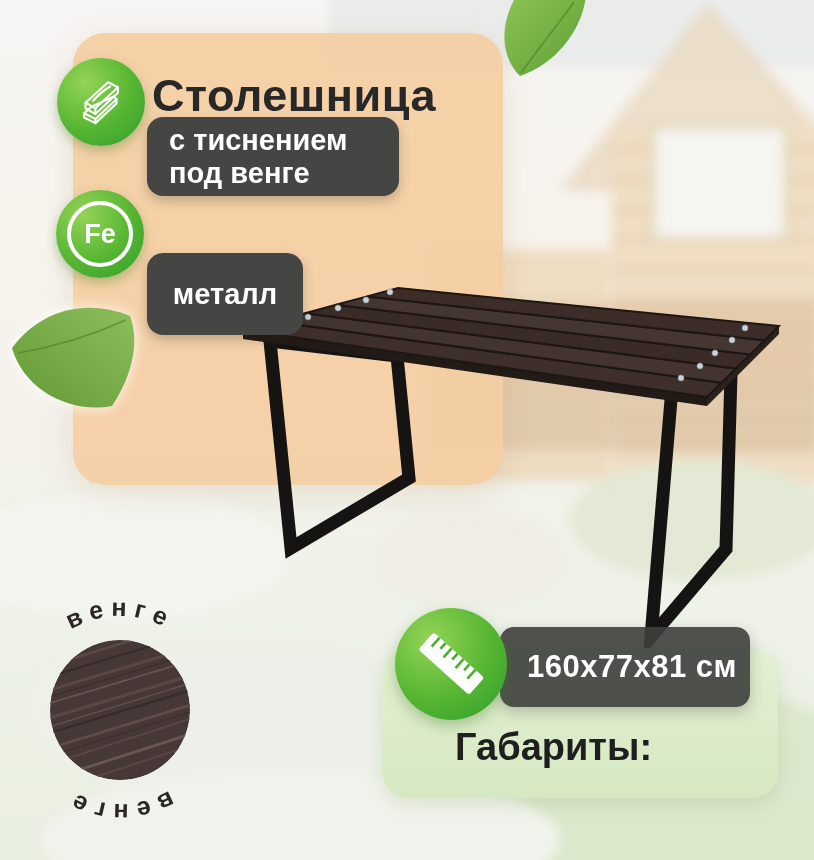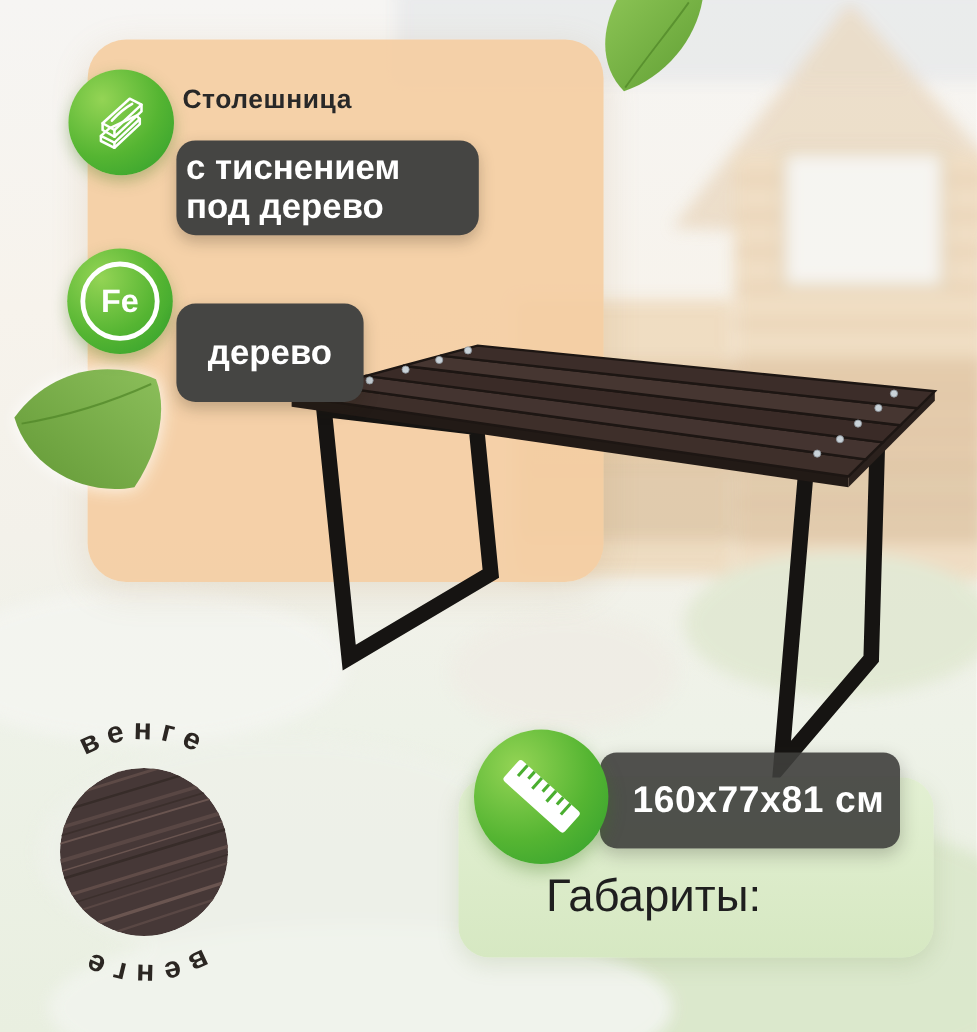--- a/index.html
+++ b/index.html
@@ -23,41 +23,41 @@
   .leaves-layer{left:0;top:0;z-index:4;pointer-events:none;}
   
   .feat-circle{
     width:88px;height:88px;border-radius:50%;
     background:radial-gradient(circle at 32% 28%, #94d455 0%, #55b532 55%, #2f9e2d 100%);
     box-shadow:0 5px 12px rgba(60,120,30,0.35);
     display:flex;align-items:center;justify-content:center;
     z-index:5;
   }
   .circle-planks{left:57px;top:58px;}
-  .circle-fe{left:56px;top:207px;align-items:center;}
+  .circle-fe{left:56px;top:190px;align-items:center;}
   .fe-ring{
     width:58px;height:58px;border:4.5px solid #ffffff;border-radius:50%;
     display:flex;align-items:center;justify-content:center;
     color:#ffffff;font-size:27px;font-weight:700;
   }
   .feat-title{
-    color:#282828;font-size:22px;font-weight:700;letter-spacing:0.5px;
+    color:#282828;font-size:45px;font-weight:700;letter-spacing:0.5px;
     z-index:5;white-space:nowrap;
   }
   .title-top{left:152px;top:70px;}
   .title-frame{left:152px;top:208px;}
   .badge-dark{
     background:#454543;border-radius:16px;color:#ffffff;font-weight:700;
     box-shadow:0 5px 12px rgba(40,30,20,0.25);
     z-index:5;
   }
   .badge-emboss{
     left:147px;top:117px;width:252px;height:79px;
     display:flex;flex-direction:column;justify-content:center;
-    padding-left:8px;box-sizing:border-box;
+    padding-left:22px;box-sizing:border-box;
     font-size:29px;line-height:33px;
   }
   .badge-metal{
     left:147px;top:253px;width:156px;height:82px;
     display:flex;align-items:center;justify-content:center;
     font-size:29px;
   }
   
   .panel-green{
     left:382px;top:648px;width:396px;height:150px;border-radius:26px;
@@ -75,21 +75,21 @@
     z-index:6;white-space:nowrap;
   }
   .circle-ruler{
     left:395px;top:608px;width:112px;height:112px;border-radius:50%;
     background:radial-gradient(circle at 32% 28%, #94d455 0%, #55b532 55%, #2f9e2d 100%);
     box-shadow:0 6px 14px rgba(60,120,30,0.35);
     display:flex;align-items:center;justify-content:center;
     z-index:7;
   }
   .dim-label{
-    left:455px;top:726px;color:#1f1f1f;font-size:38px;font-weight:400;
+    left:455px;top:726px;color:#1f1f1f;font-size:38px;font-weight:700;
     z-index:7;white-space:nowrap;
   }
   .swatch-layer{left:18px;top:598px;z-index:5;}
   .swatch-text{font-size:25px;font-weight:700;letter-spacing:7px;fill:#2b2622;}
 </style>
 </head>
 <body>
 
 <div class="canvas">
 
@@ -191,30 +191,30 @@
         <path d="M33,42 C41,33 48,27 57,22"></path>
         <polygon points="20,60 30,51 62,36 66,40 36,68"></polygon>
         <polyline points="20,60 20,66 36,74 36,68"></polyline>
         <polyline points="36,74 66,46 66,40"></polyline>
       </g>
     </svg>
   </div>
   <div class="abs feat-title title-top">Столешница</div>
   <div class="abs badge-dark badge-emboss">
     <span>с тиснением</span>
-    <span>под дерево</span>
+    <span>под венге</span>
   </div>
 
   <div class="abs feat-circle circle-fe">
     <div class="fe-ring">
       <span>Fe</span>
     </div>
   </div>
   <div class="abs badge-dark badge-metal">
-    <span>дерево</span>
+    <span>металл</span>
   </div>
 
   <div class="abs panel-green"></div>
   <div class="abs badge-dim">
     <span>160x77x81 см</span>
   </div>
   <div class="abs circle-ruler">
     <svg width="112" height="112" viewBox="0 0 112 112">
       <g transform="rotate(42 56 56)">
         <rect x="22" y="44" width="68" height="23" rx="3" fill="#ffffff"></rect>

